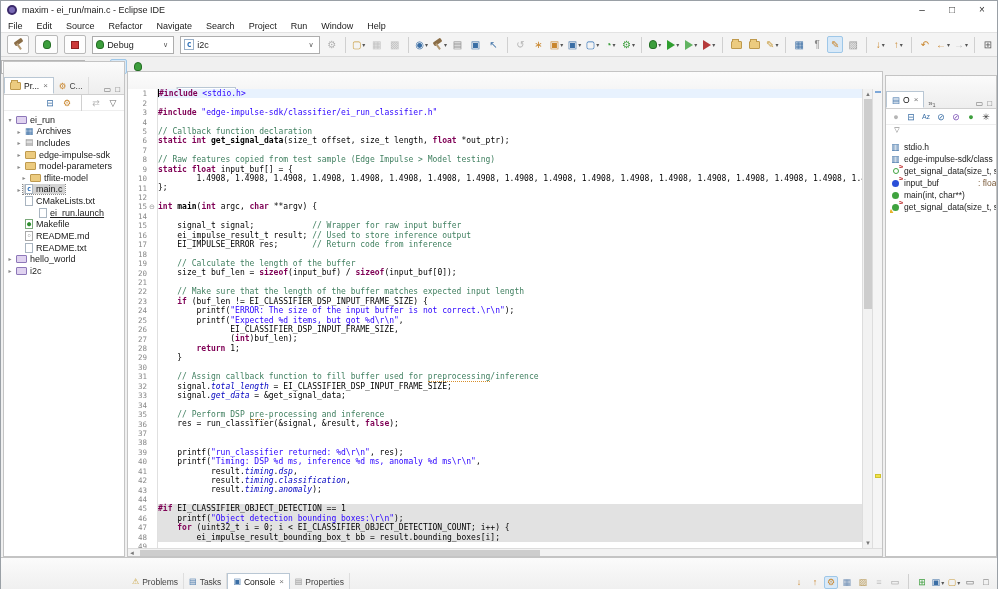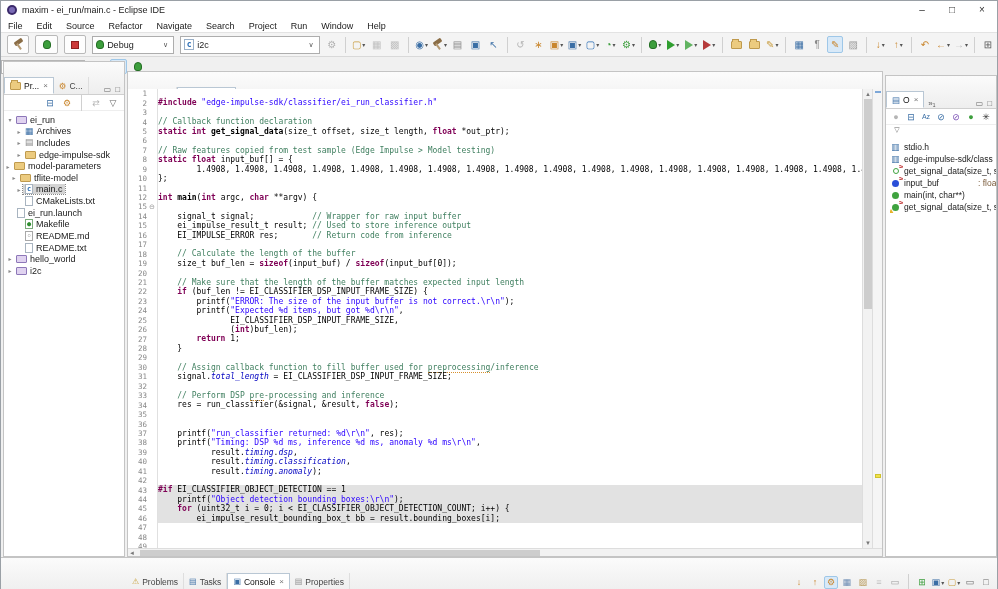--- a/index.html
+++ b/index.html
@@ -358,49 +358,49 @@
             <span>Includes</span>
           </span>
         </div>
         <div class="trow" style="padding-left: 11px;">
           <span class="arrow">▸</span>
           <span class="label-wrap">
             <span class="tico tico-folder"></span>
             <span>edge-impulse-sdk</span>
           </span>
         </div>
-        <div class="trow" style="">
+        <div class="trow" style="padding-left: 11px;">
           <span class="arrow">▸</span>
           <span class="label-wrap">
             <span class="tico tico-folder"></span>
             <span>model-parameters</span>
           </span>
         </div>
-        <div class="trow" style="padding-left: 6px;">
+        <div class="trow" style="padding-left: 16px;">
           <span class="arrow">▸</span>
           <span class="label-wrap">
             <span class="tico tico-folder"></span>
             <span>tflite-model</span>
           </span>
         </div>
         <div class="trow selected" style="padding-left: 11px;">
           <span class="arrow">▸</span>
           <span class="label-wrap">
             <span class="tico tico-cfile">c</span>
             <span>main.c</span>
           </span>
         </div>
         <div class="trow" style="padding-left: 11px;">
           <span class="arrow"></span>
           <span class="label-wrap">
             <span class="tico tico-file"></span>
             <span>CMakeLists.txt</span>
           </span>
         </div>
-        <div class="trow" style="padding-left: 3px;">
+        <div class="trow" style="padding-left: 25px; text-decoration: underline;">
           <span class="arrow"></span>
           <span class="label-wrap">
             <span class="tico tico-file"></span>
             <span>ei_run.launch</span>
           </span>
         </div>
         <div class="trow" style="padding-left: 11px;">
           <span class="arrow"></span>
           <span class="label-wrap">
             <span class="tico tico-make">●</span>
@@ -647,20 +647,21 @@
           <div class="grow">
             <span class="gnum">48</span>
             <span class="gfold"></span>
           </div>
           <div class="grow">
             <span class="gnum">49</span>
             <span class="gfold"></span>
           </div>
         </div>
       <div id="code">
+          <div class="cline cur"><span class="caret"></span><span class="tk-k">#include</span><span class="tk-p"> </span><span class="tk-s">&lt;stdio.h&gt;</span></div>
           <div class="cline"></div>
           <div class="cline"><span class="tk-k">#include</span><span class="tk-p"> </span><span class="tk-s">"edge-impulse-sdk/classifier/ei_run_classifier.h"</span></div>
           <div class="cline"></div>
           <div class="cline"><span class="tk-c">// Callback function declaration</span></div>
           <div class="cline"><span class="tk-k">static</span><span class="tk-p"> </span><span class="tk-k">int</span><span class="tk-p"> </span><span class="tk-b">get_signal_data</span><span class="tk-p">(size_t offset, size_t length, </span><span class="tk-k">float</span><span class="tk-p"> *out_ptr);</span></div>
           <div class="cline"></div>
           <div class="cline"><span class="tk-c">// Raw features copied from test sample (Edge Impulse &gt; Model testing)</span></div>
           <div class="cline"><span class="tk-k">static</span><span class="tk-p"> </span><span class="tk-k">float</span><span class="tk-p"> input_buf[] = {</span></div>
           <div class="cline"><span class="tk-p">        1.4908, 1.4908, 1.4908, 1.4908, 1.4908, 1.4908, 1.4908, 1.4908, 1.4908, 1.4908, 1.4908, 1.4908, 1.4908, 1.4908, 1.4908, 1.4908, 1.4908, 1.4908, 1.4908, 1.4908, 1.4908, 1.4908, 1.4908, 1.4908</span></div>
           <div class="cline"><span class="tk-p">};</span></div>
@@ -678,20 +679,21 @@
           <div class="cline"><span class="tk-p">    </span><span class="tk-k">if</span><span class="tk-p"> (buf_len != EI_CLASSIFIER_DSP_INPUT_FRAME_SIZE) {</span></div>
           <div class="cline"><span class="tk-p">        printf(</span><span class="tk-s">"ERROR: The size of the input buffer is not correct.\r\n"</span><span class="tk-p">);</span></div>
           <div class="cline"><span class="tk-p">        printf(</span><span class="tk-s">"Expected %d items, but got %d\r\n"</span><span class="tk-p">,</span></div>
           <div class="cline"><span class="tk-p">               EI_CLASSIFIER_DSP_INPUT_FRAME_SIZE,</span></div>
           <div class="cline"><span class="tk-p">               (</span><span class="tk-k">int</span><span class="tk-p">)buf_len);</span></div>
           <div class="cline"><span class="tk-p">        </span><span class="tk-k">return</span><span class="tk-p"> 1;</span></div>
           <div class="cline"><span class="tk-p">    }</span></div>
           <div class="cline"></div>
           <div class="cline"><span class="tk-p">    </span><span class="tk-c">// Assign callback function to fill buffer used for </span><span class="tk-csp">preprocessing</span><span class="tk-c">/inference</span></div>
           <div class="cline"><span class="tk-p">    signal.</span><span class="tk-f">total_length</span><span class="tk-p"> = EI_CLASSIFIER_DSP_INPUT_FRAME_SIZE;</span></div>
+          <div class="cline"><span class="tk-p">    signal.</span><span class="tk-f">get_data</span><span class="tk-p"> = &amp;get_signal_data;</span></div>
           <div class="cline"></div>
           <div class="cline"><span class="tk-p">    </span><span class="tk-c">// Perform DSP </span><span class="tk-csp">pre</span><span class="tk-c">-processing and inference</span></div>
           <div class="cline"><span class="tk-p">    res = run_classifier(&amp;signal, &amp;result, </span><span class="tk-k">false</span><span class="tk-p">);</span></div>
           <div class="cline"></div>
           <div class="cline"><span class="tk-p">    </span></div>
           <div class="cline"><span class="tk-p">    printf(</span><span class="tk-s">"run_classifier returned: %d\r\n"</span><span class="tk-p">, res);</span></div>
           <div class="cline"><span class="tk-p">    printf(</span><span class="tk-s">"Timing: DSP %d ms, inference %d ms, anomaly %d ms\r\n"</span><span class="tk-p">,</span></div>
           <div class="cline"><span class="tk-p">           result.</span><span class="tk-f">timing</span><span class="tk-p">.</span><span class="tk-f">dsp</span><span class="tk-p">,</span></div>
           <div class="cline"><span class="tk-p">           result.</span><span class="tk-f">timing</span><span class="tk-p">.</span><span class="tk-f">classification</span><span class="tk-p">,</span></div>
           <div class="cline"><span class="tk-p">           result.</span><span class="tk-f">timing</span><span class="tk-p">.</span><span class="tk-f">anomaly</span><span class="tk-p">);</span></div>

